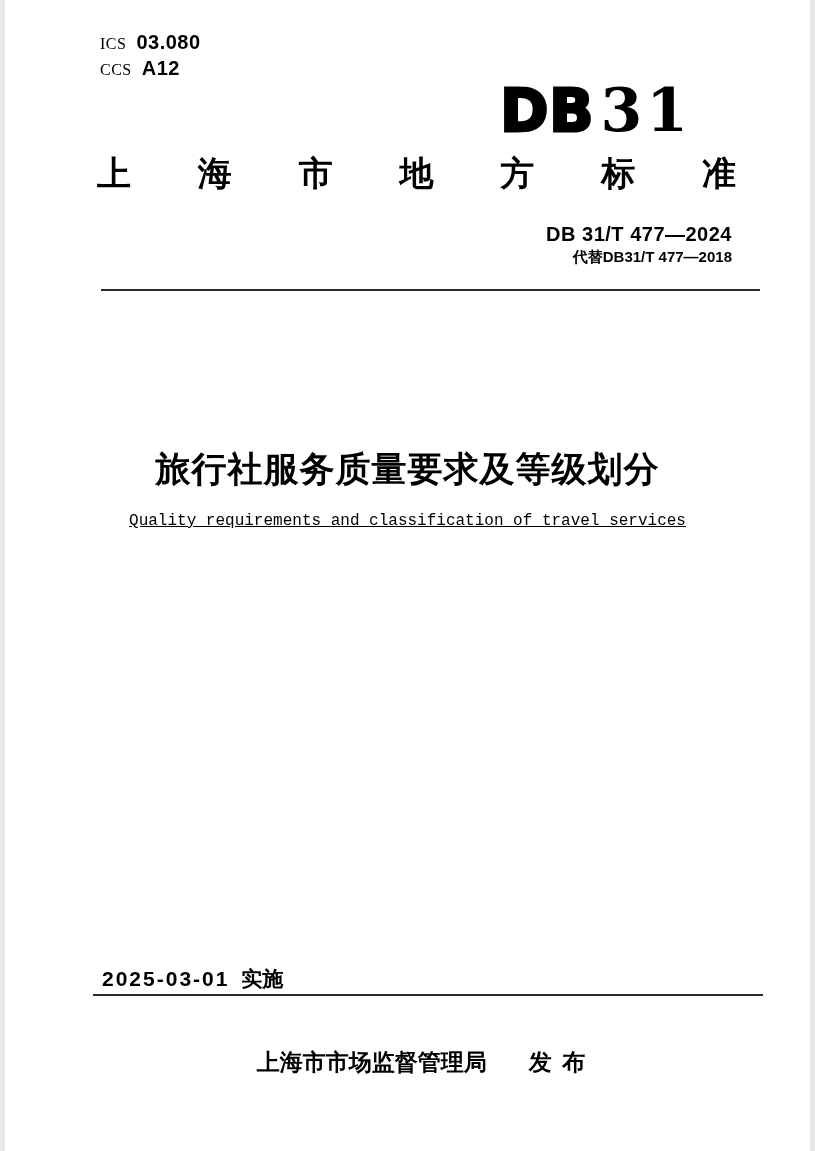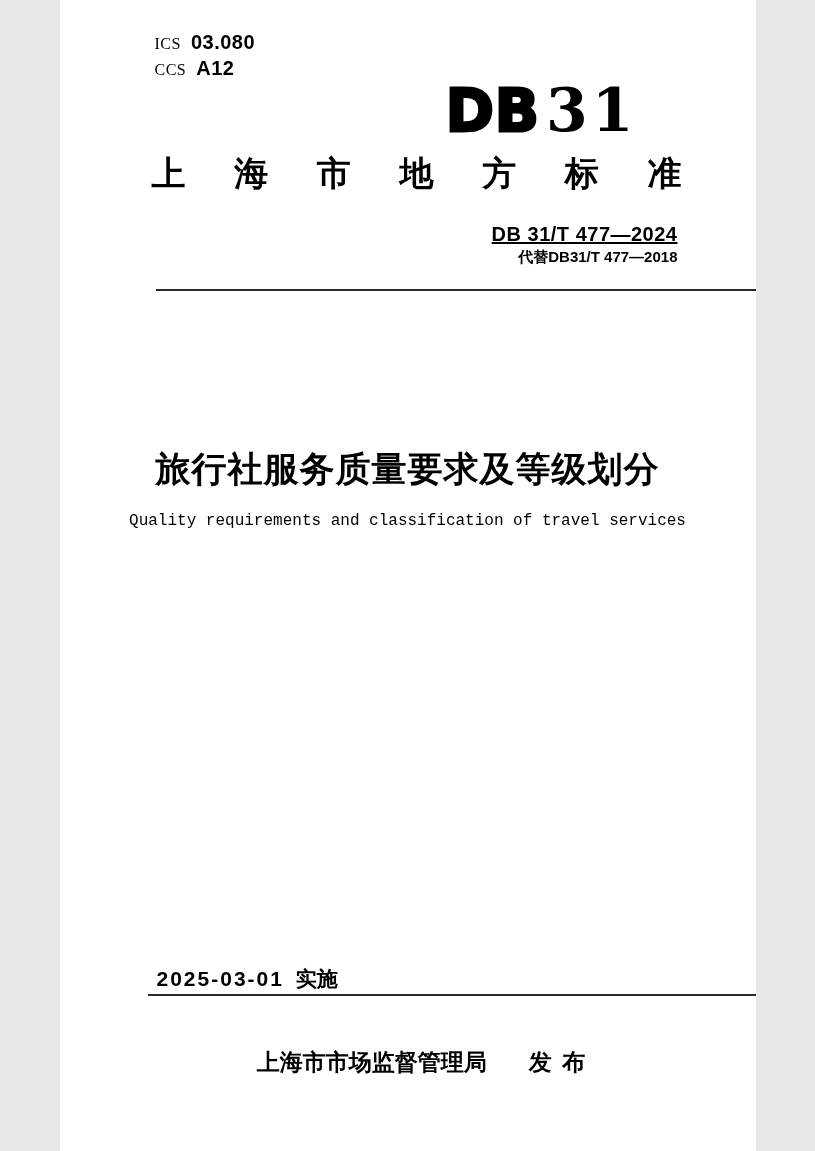--- a/index.html
+++ b/index.html
@@ -1,19 +1,19 @@
 <!DOCTYPE html>
 <html><head>
 <meta charset="utf-8">
 <style>
   * { margin: 0; padding: 0; box-sizing: border-box; }
   html, body { background: #e8e8e8; }
   .page {
     position: relative;
-    width: 696px;
+    width: 805px;
     height: 1151px;
     margin: 0 auto;
     background: #ffffff;
     color: #000000;
     font-family: "Liberation Sans", "DejaVu Sans", sans-serif;
     overflow: hidden;
   }
 
   
   .meta-block {
@@ -79,21 +79,20 @@
     position: absolute;
     right: 78px;
     top: 221px;
     text-align: right;
   }
   .std-number {
     font-size: 20px;
     font-weight: 700;
     letter-spacing: 0.5px;
     line-height: 26px;
-    text-decoration: underline;
   }
   .std-replaces {
     font-size: 15px;
     font-weight: 600;
     line-height: 20px;
   }
 
   
   .rule-top {
     position: absolute;
@@ -126,20 +125,21 @@
   .title-en {
     position: absolute;
     left: 0;
     right: 0;
     top: 512px;
     text-align: center;
     font-family: "Liberation Mono", "DejaVu Sans Mono", monospace;
     font-size: 16px;
     font-weight: 500;
     letter-spacing: 0px;
+    text-decoration: underline;
   }
 
   
   .dates-row {
     position: absolute;
     left: 97px;
     right: 57px;
     top: 966px;
     display: flex;
     justify-content: space-between;

